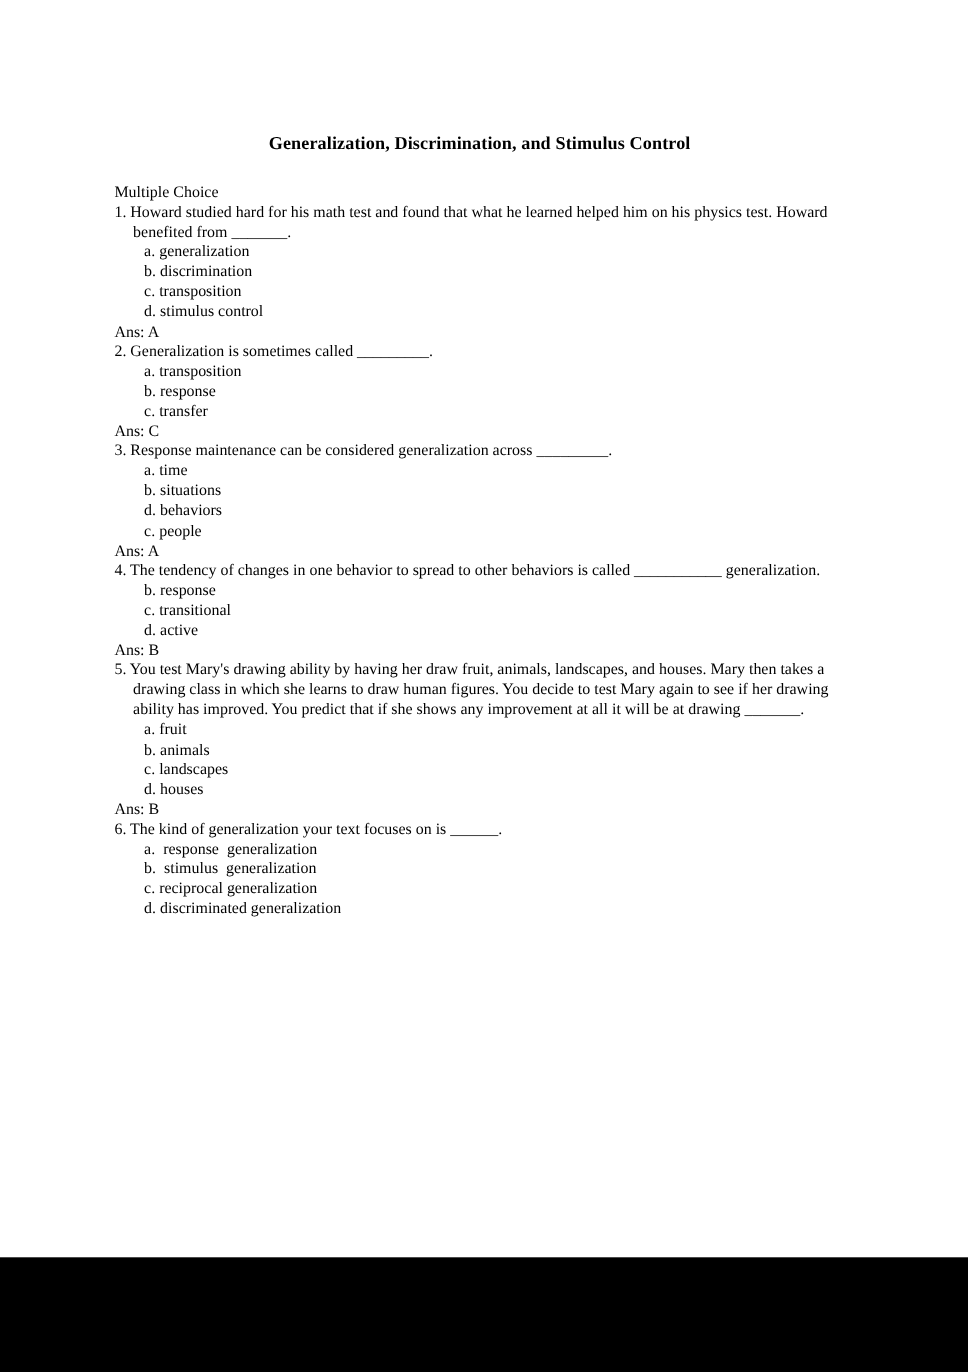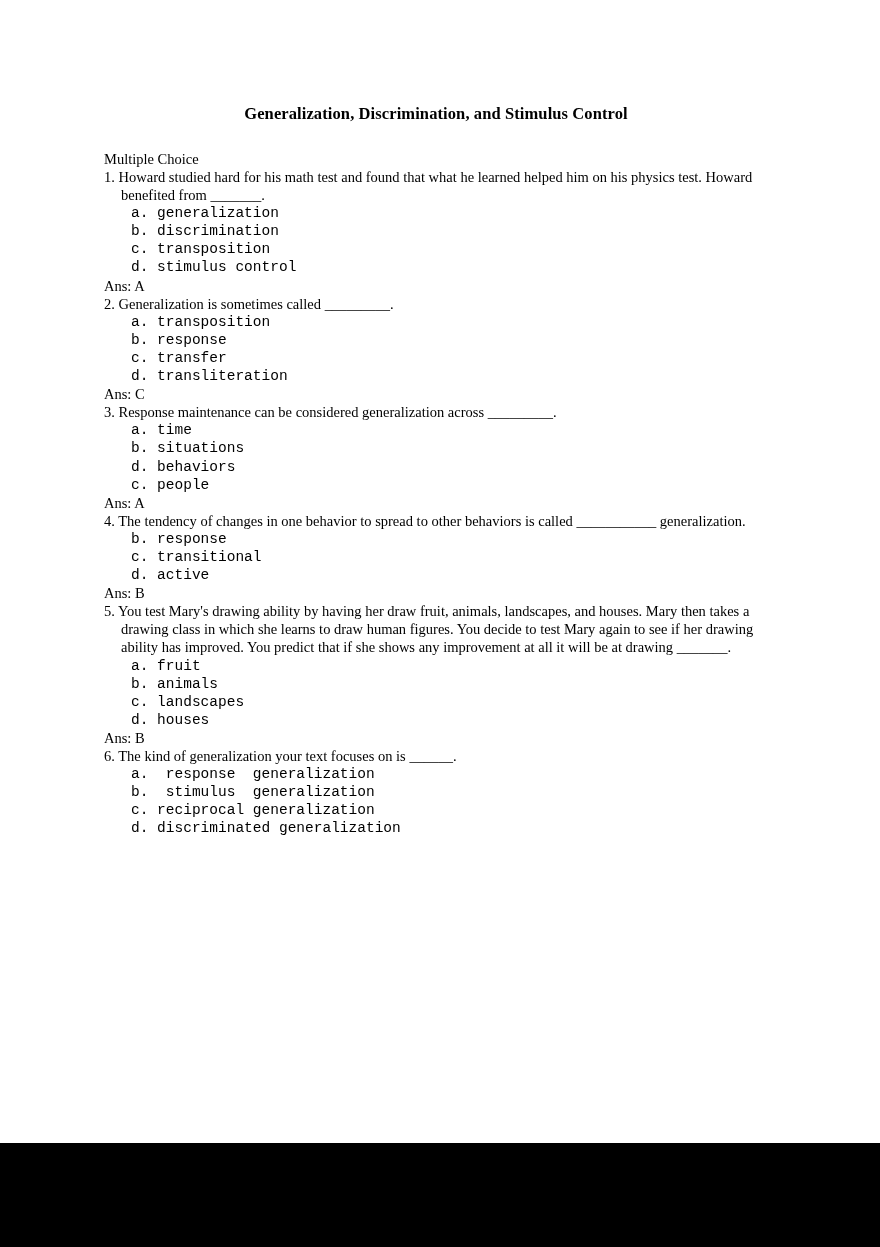--- a/index.html
+++ b/index.html
@@ -15,21 +15,21 @@
   #page {
     position: relative;
     width: 880px;
     height: 1247px;
     background: #ffffff;
     overflow: hidden;
   }
   #sheet {
     position: absolute;
     left: 0;
-    top: 0;
+    top: 16px;
     width: 880px;
     height: 1143px;
     background: #ffffff;
   }
   #footer-band {
     position: absolute;
     left: 0;
     top: 1143px;
     width: 880px;
     height: 104px;
@@ -80,21 +80,20 @@
     list-style: none;
     margin: 0;
     padding: 0;
   }
   .option {
     font-size: 14.5px;
     line-height: 18.1px;
     margin: 0;
     padding-left: 27px;
     white-space: pre-wrap;
-    font-family: Liberation Mono, monospace;
   }
   .answer {
     font-size: 14.5px;
     line-height: 18.1px;
     margin: 0;
     padding-left: 0;
   }
 </style>
 </head>
 <body>
@@ -118,21 +117,20 @@
         </ul>
         <p class="answer">Ans: A</p>
       </div>
 
       <div class="question-block">
         <p class="q-stem"><span>2.</span> <span>Generalization is sometimes called _________.</span></p>
         <ul class="options">
           <li class="option">a. transposition</li>
           <li class="option">b. response</li>
           <li class="option">c. transfer</li>
-          <li class="option">d. transliteration</li>
         </ul>
         <p class="answer">Ans: C</p>
       </div>
 
       <div class="question-block">
         <p class="q-stem"><span>3.</span> <span>Response maintenance can be considered generalization across _________.</span></p>
         <ul class="options">
           <li class="option">a. time</li>
           <li class="option">b. situations</li>
           <li class="option">d. behaviors</li>

